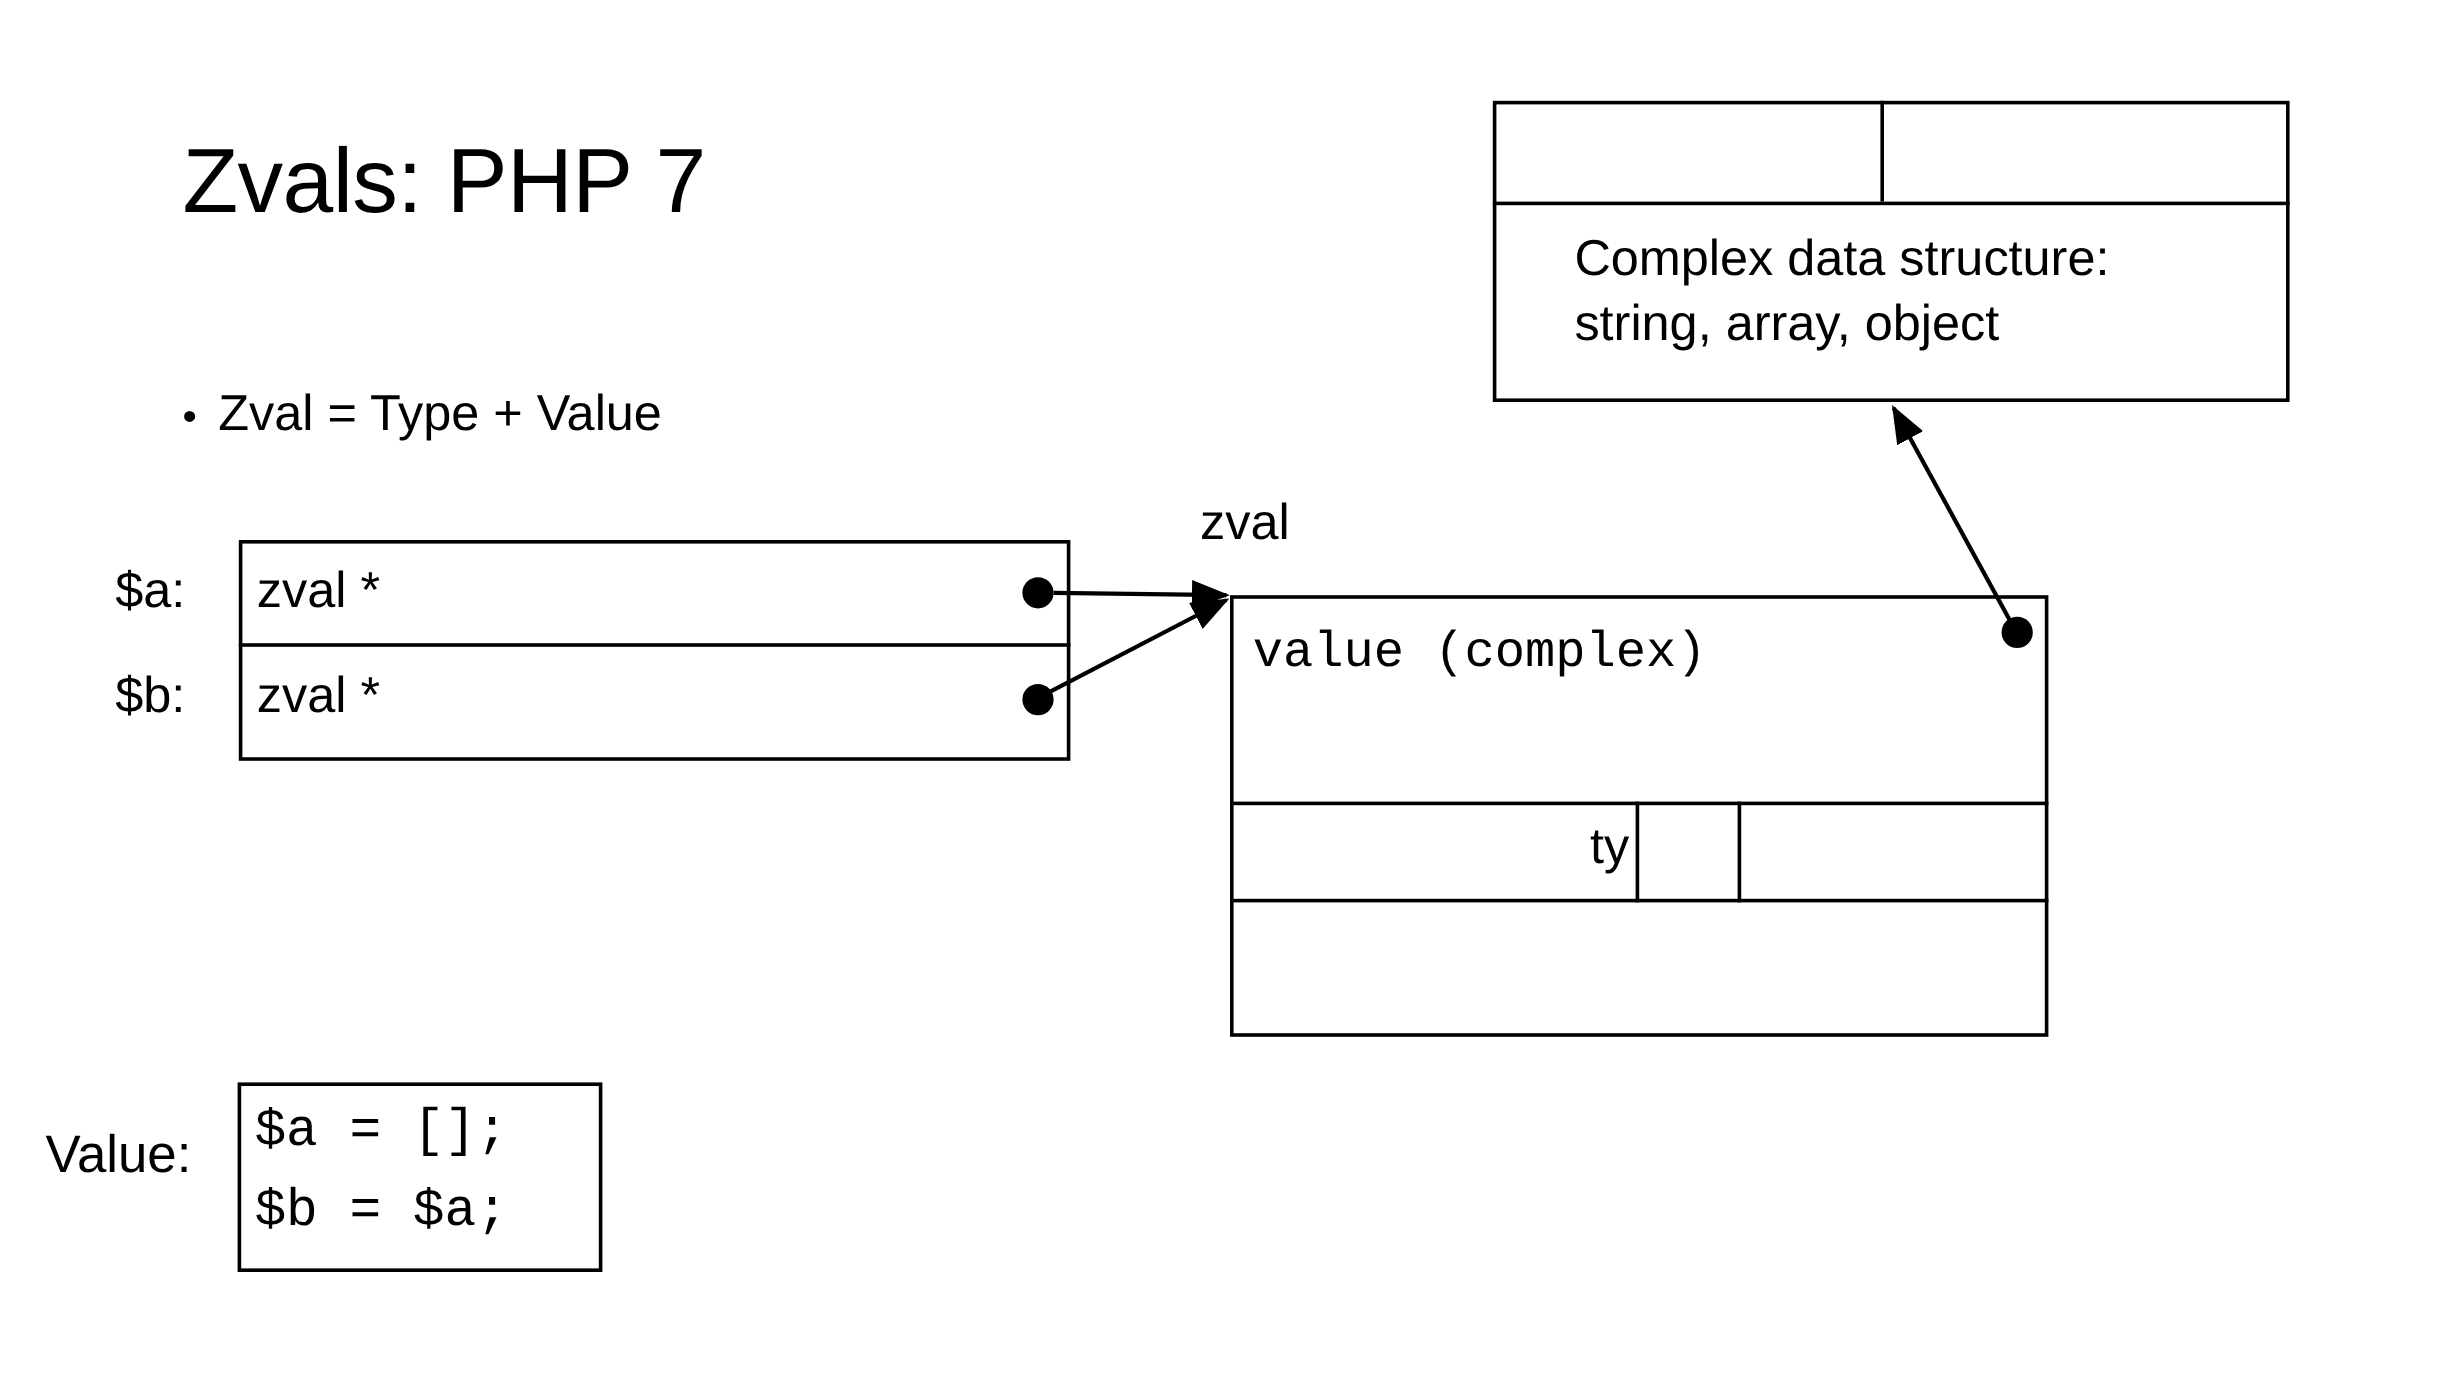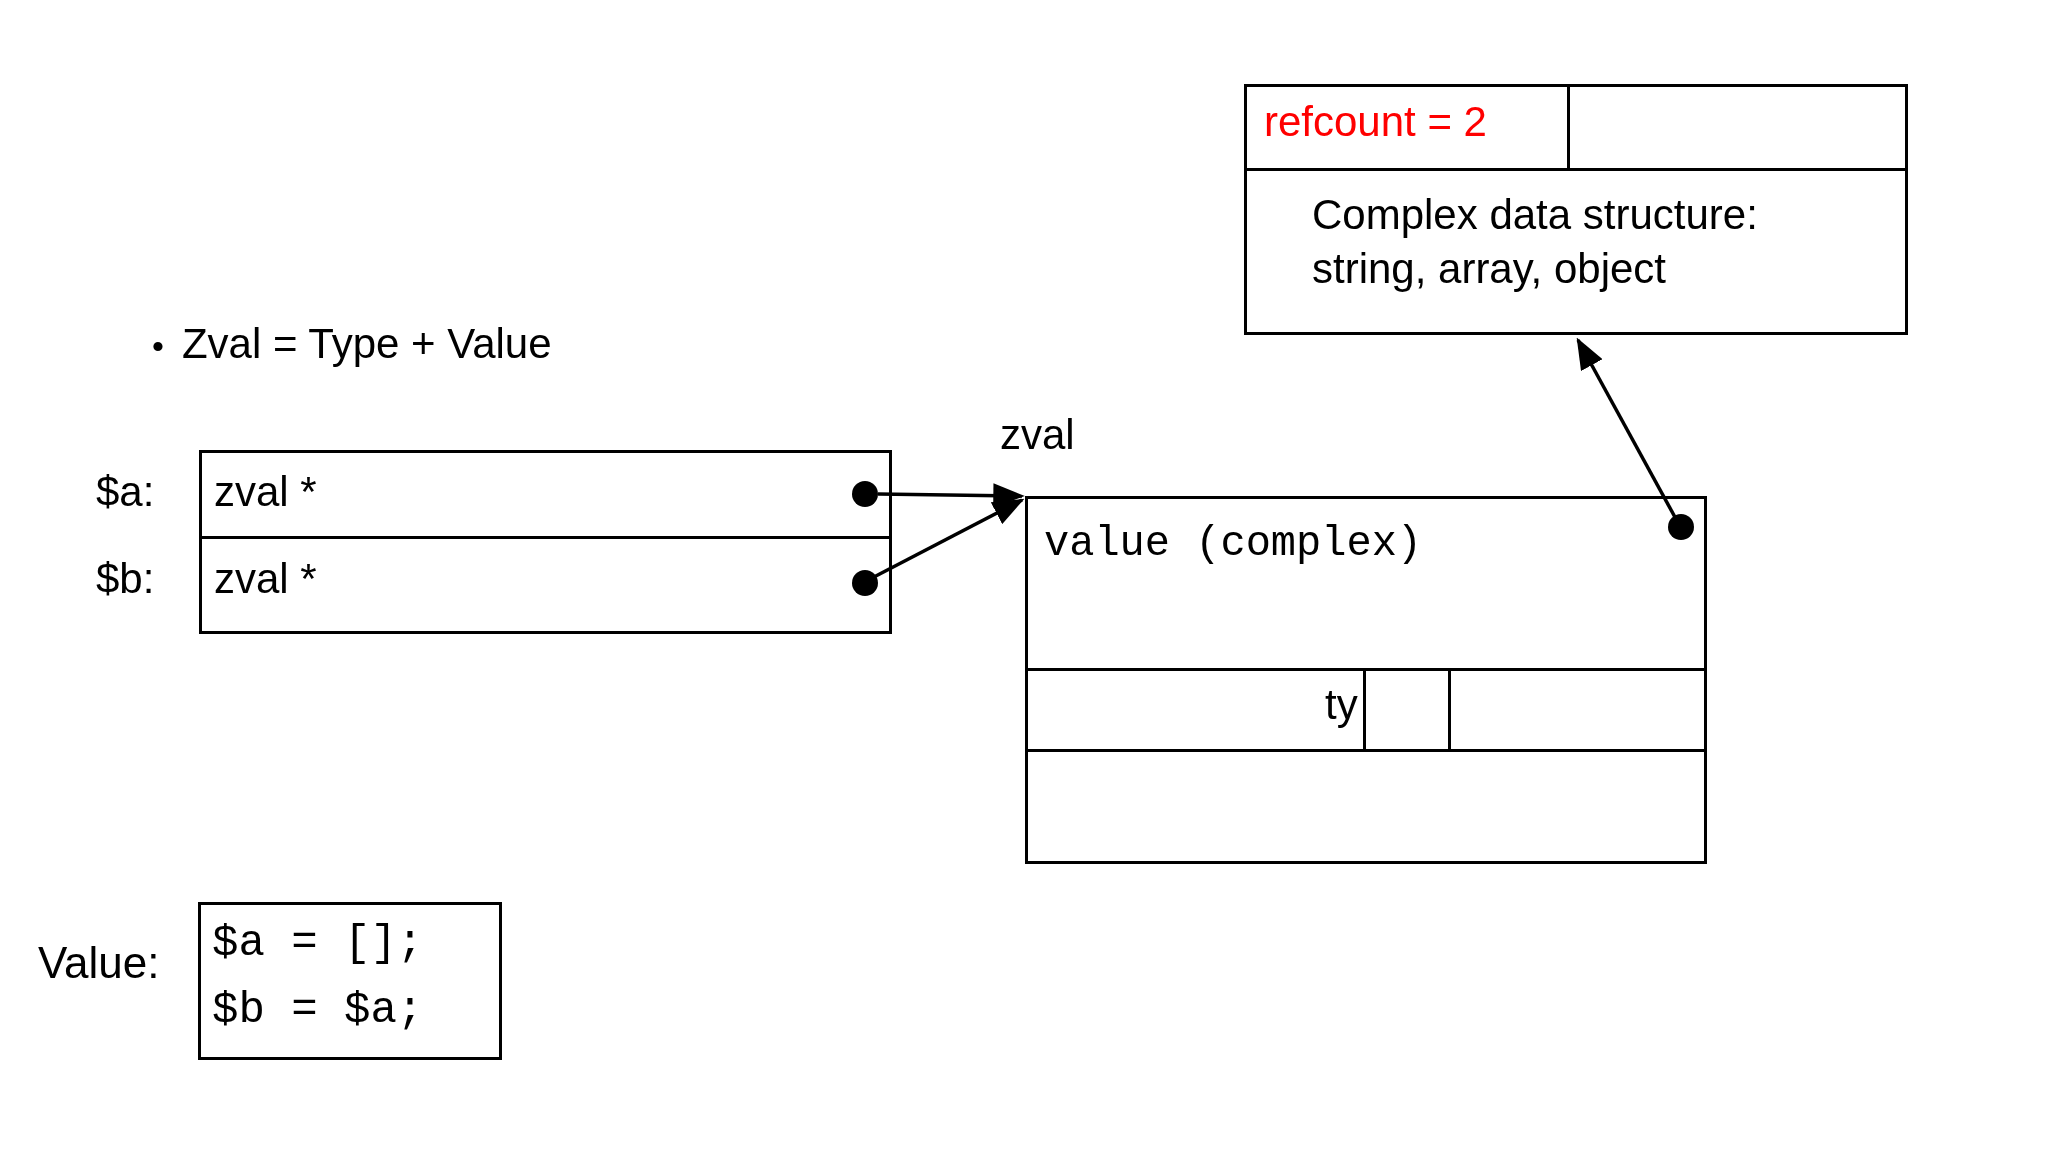--- a/index.html
+++ b/index.html
@@ -187,20 +187,21 @@
     width: 2048px;
     height: 1152px;
     pointer-events: none;
   }
 </style>
 </head>
 <body>
 
 <div id="slide">
 
+  <div id="title">Zvals: PHP 7</div>
 
   <div id="bullet-row">
     <span class="bullet-dot">•</span>
     <span>Zval = Type + Value</span>
   </div>
 
   <div class="box" id="vars-box"></div>
   <div class="hline" id="vars-divider"></div>
   <div id="label-a">$a:</div>
   <div id="label-b">$b:</div>
@@ -216,21 +217,20 @@
   <div class="hline" id="zval-h2"></div>
   <div class="vline" id="zval-v1"></div>
   <div class="vline" id="zval-v2"></div>
   <div class="cell-text" id="zval-value-text">value (complex)</div>
   <div class="cell-text" id="zval-ty-text">ty</div>
   <div class="dot" id="dot-zval"></div>
 
   <div class="box" id="ref-box"></div>
   <div class="hline" id="ref-hline"></div>
   <div class="vline" id="ref-vline"></div>
-  <div class="cell-text" id="ref-text">refcount = 2</div>
   <div id="ref-desc">Complex data structure:
 string, array, object</div>
 
   <div id="code-label">Value:</div>
   <div class="box" id="code-box"></div>
   <div id="code-text">$a = [];
 $b = $a;</div>
 
   <svg id="arrows" viewBox="0 0 2048 1152">
     <defs>

